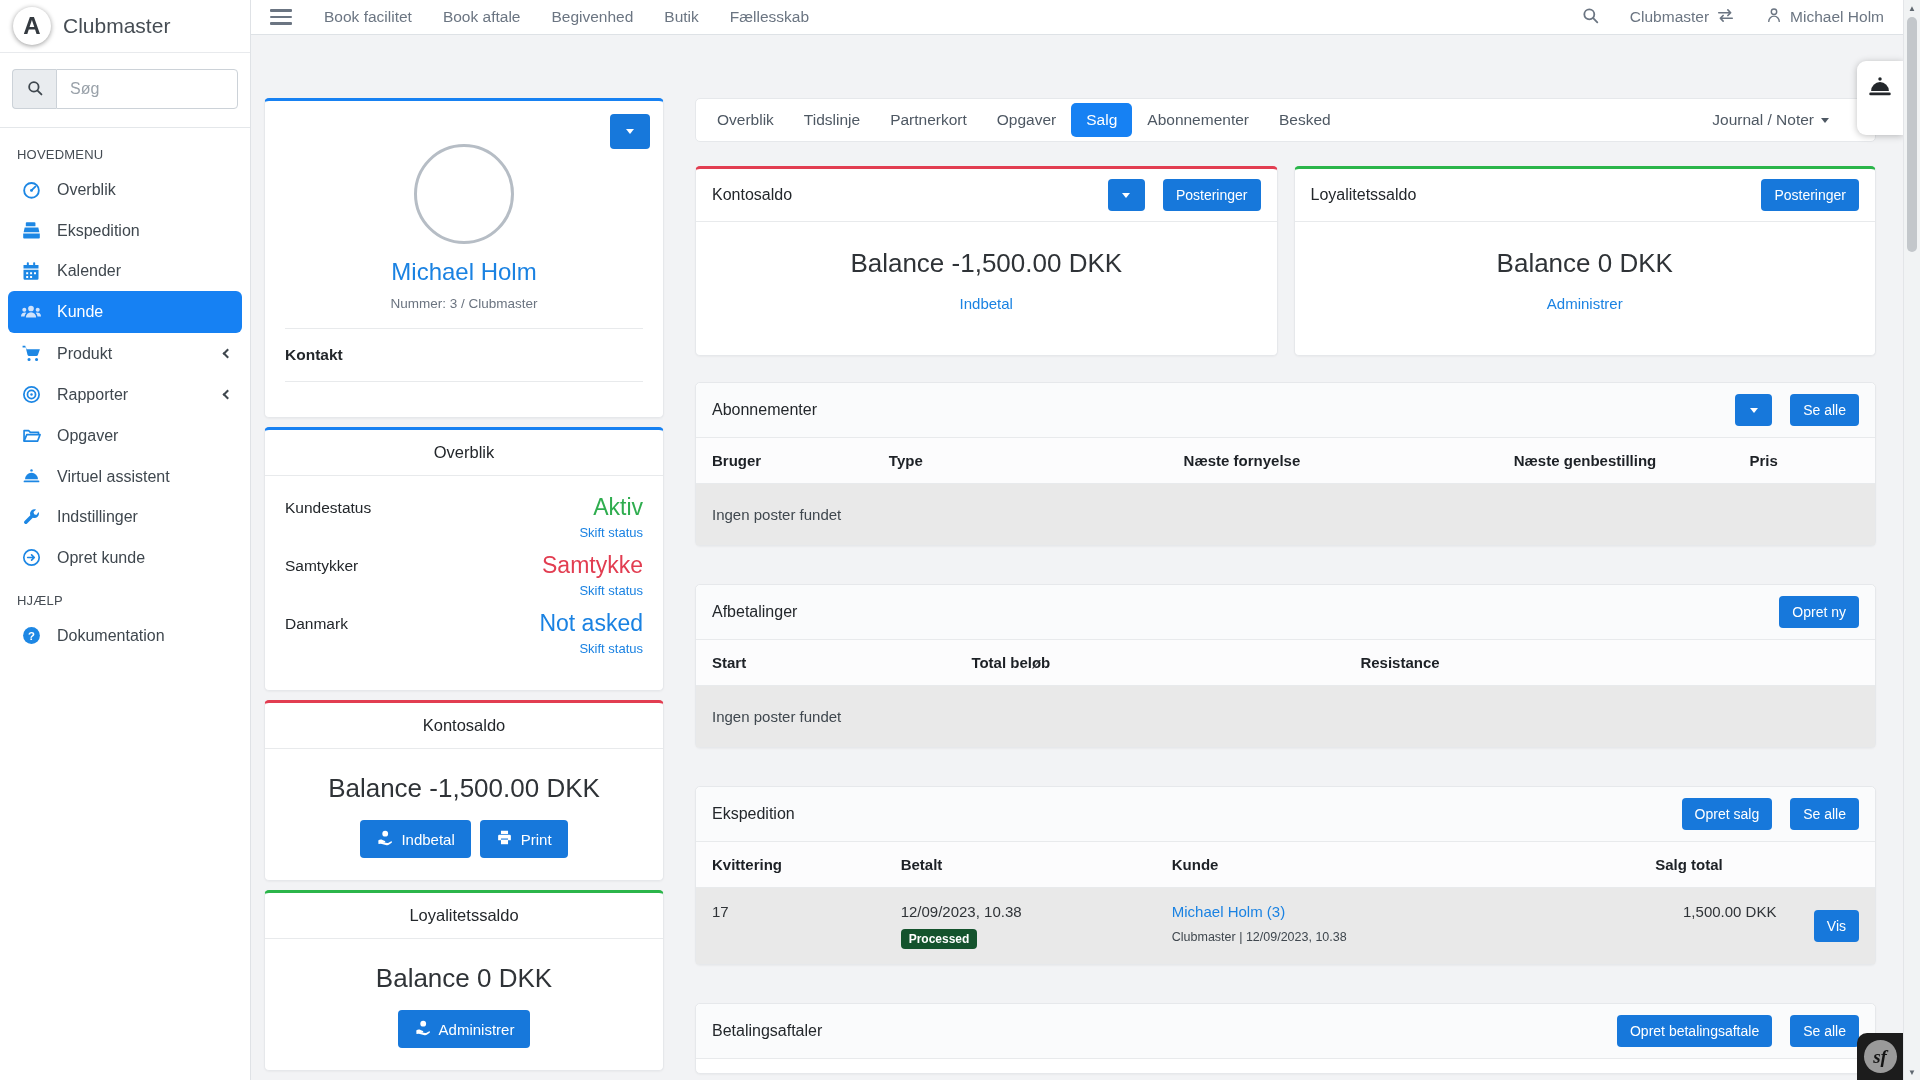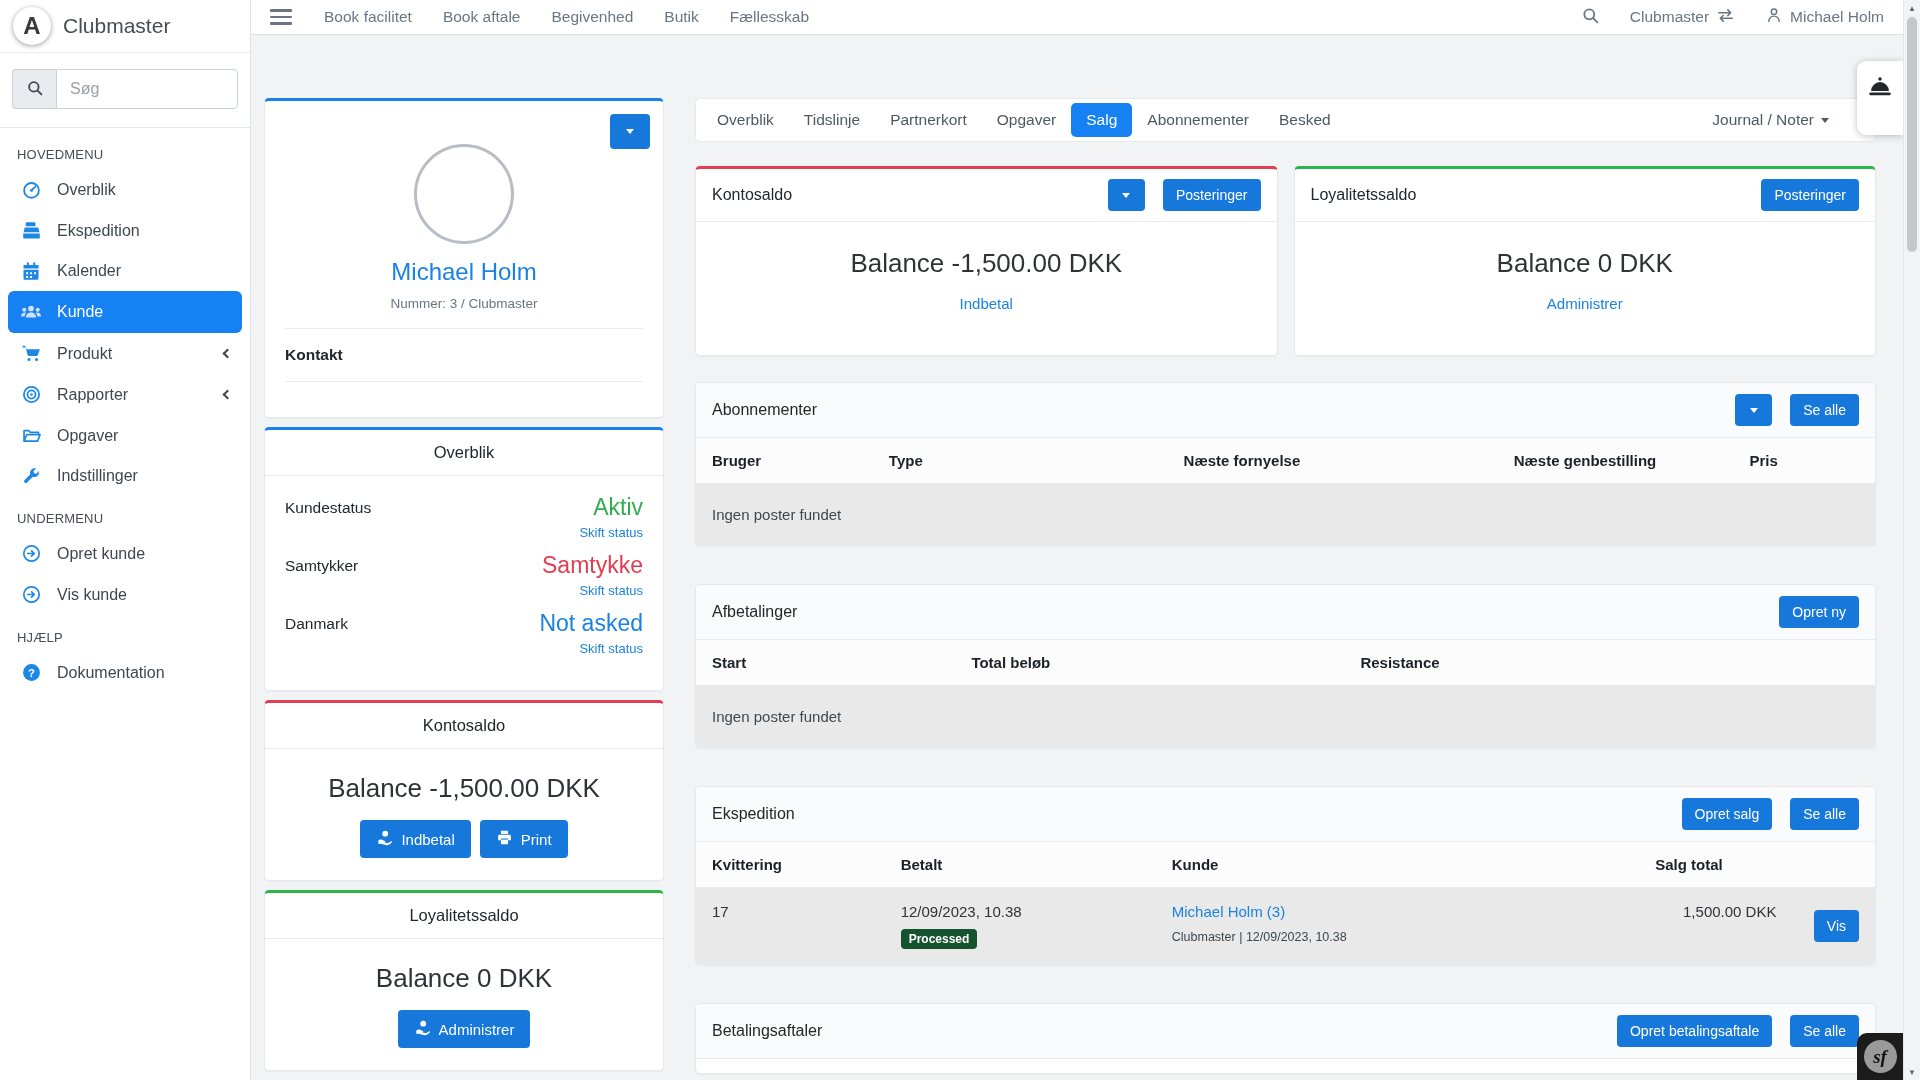--- a/index.html
+++ b/index.html
@@ -201,51 +201,51 @@
     <div class="menu-item">
       <span class="mi-icon">
           <svg width="21" height="21" viewBox="0 0 24 24" fill="none" stroke="currentColor" stroke-width="1.9" stroke-linejoin="round">
             <path d="M3.5 18.5v-12h5.2l2 2h9.3v2.5"></path>
             <path d="M6.6 11h15.2l-2.9 7.5H3.5z"></path>
           </svg>
         </span>
       <span>Opgaver</span>
     </div>
 
+    <div class="menu-item">
+      <span class="mi-icon">
+          <svg width="21" height="21" viewBox="0 0 24 24" fill="currentColor">
+            <circle cx="12" cy="5" r="1.4"></circle>
+            <path d="M4.6 15.2a7.4 7.4 0 0 1 14.8 0z"></path>
+            <rect x="3" y="16.6" width="18" height="2" rx="1"></rect>
+          </svg>
+        </span>
+      <span>Virtuel assistent</span>
+    </div>
 
     <div class="menu-item">
       <span class="mi-icon">
           <svg width="20" height="20" viewBox="0 0 24 24" fill="currentColor">
             <path d="M21.2 6a5.4 5.4 0 0 1-7 6.9L7.3 19.8a2.1 2.1 0 1 1-3-3l6.9-6.9A5.4 5.4 0 0 1 18.1 3l-3.1 3.1.8 2.6 2.6.8z"></path>
           </svg>
         </span>
       <span>Indstillinger</span>
     </div>
 
-    <div class="section-label">UNDERMENU</div>
 
     <div class="menu-item">
       <span class="mi-icon">
           <svg width="21" height="21" viewBox="0 0 24 24" fill="none" stroke="currentColor" stroke-width="1.9">
             <circle cx="12" cy="12" r="8.8"></circle>
             <path d="M7.6 12h7.4m-2.9-3.1 3.1 3.1-3.1 3.1" stroke-linecap="round" stroke-linejoin="round"></path>
           </svg>
         </span>
       <span>Opret kunde</span>
     </div>
 
-    <div class="menu-item">
-      <span class="mi-icon">
-          <svg width="21" height="21" viewBox="0 0 24 24" fill="none" stroke="currentColor" stroke-width="1.9">
-            <circle cx="12" cy="12" r="8.8"></circle>
-            <path d="M7.6 12h7.4m-2.9-3.1 3.1 3.1-3.1 3.1" stroke-linecap="round" stroke-linejoin="round"></path>
-          </svg>
-        </span>
-      <span>Vis kunde</span>
-    </div>
 
     <div class="section-label">HJÆLP</div>
 
     <div class="menu-item">
       <span class="mi-icon">
           <svg width="21" height="21" viewBox="0 0 24 24">
             <circle cx="12" cy="12" r="9.6" fill="currentColor"></circle>
             <text x="12" y="16.6" text-anchor="middle" font-size="13" font-weight="bold" fill="#fff">?</text>
           </svg>
         </span>

